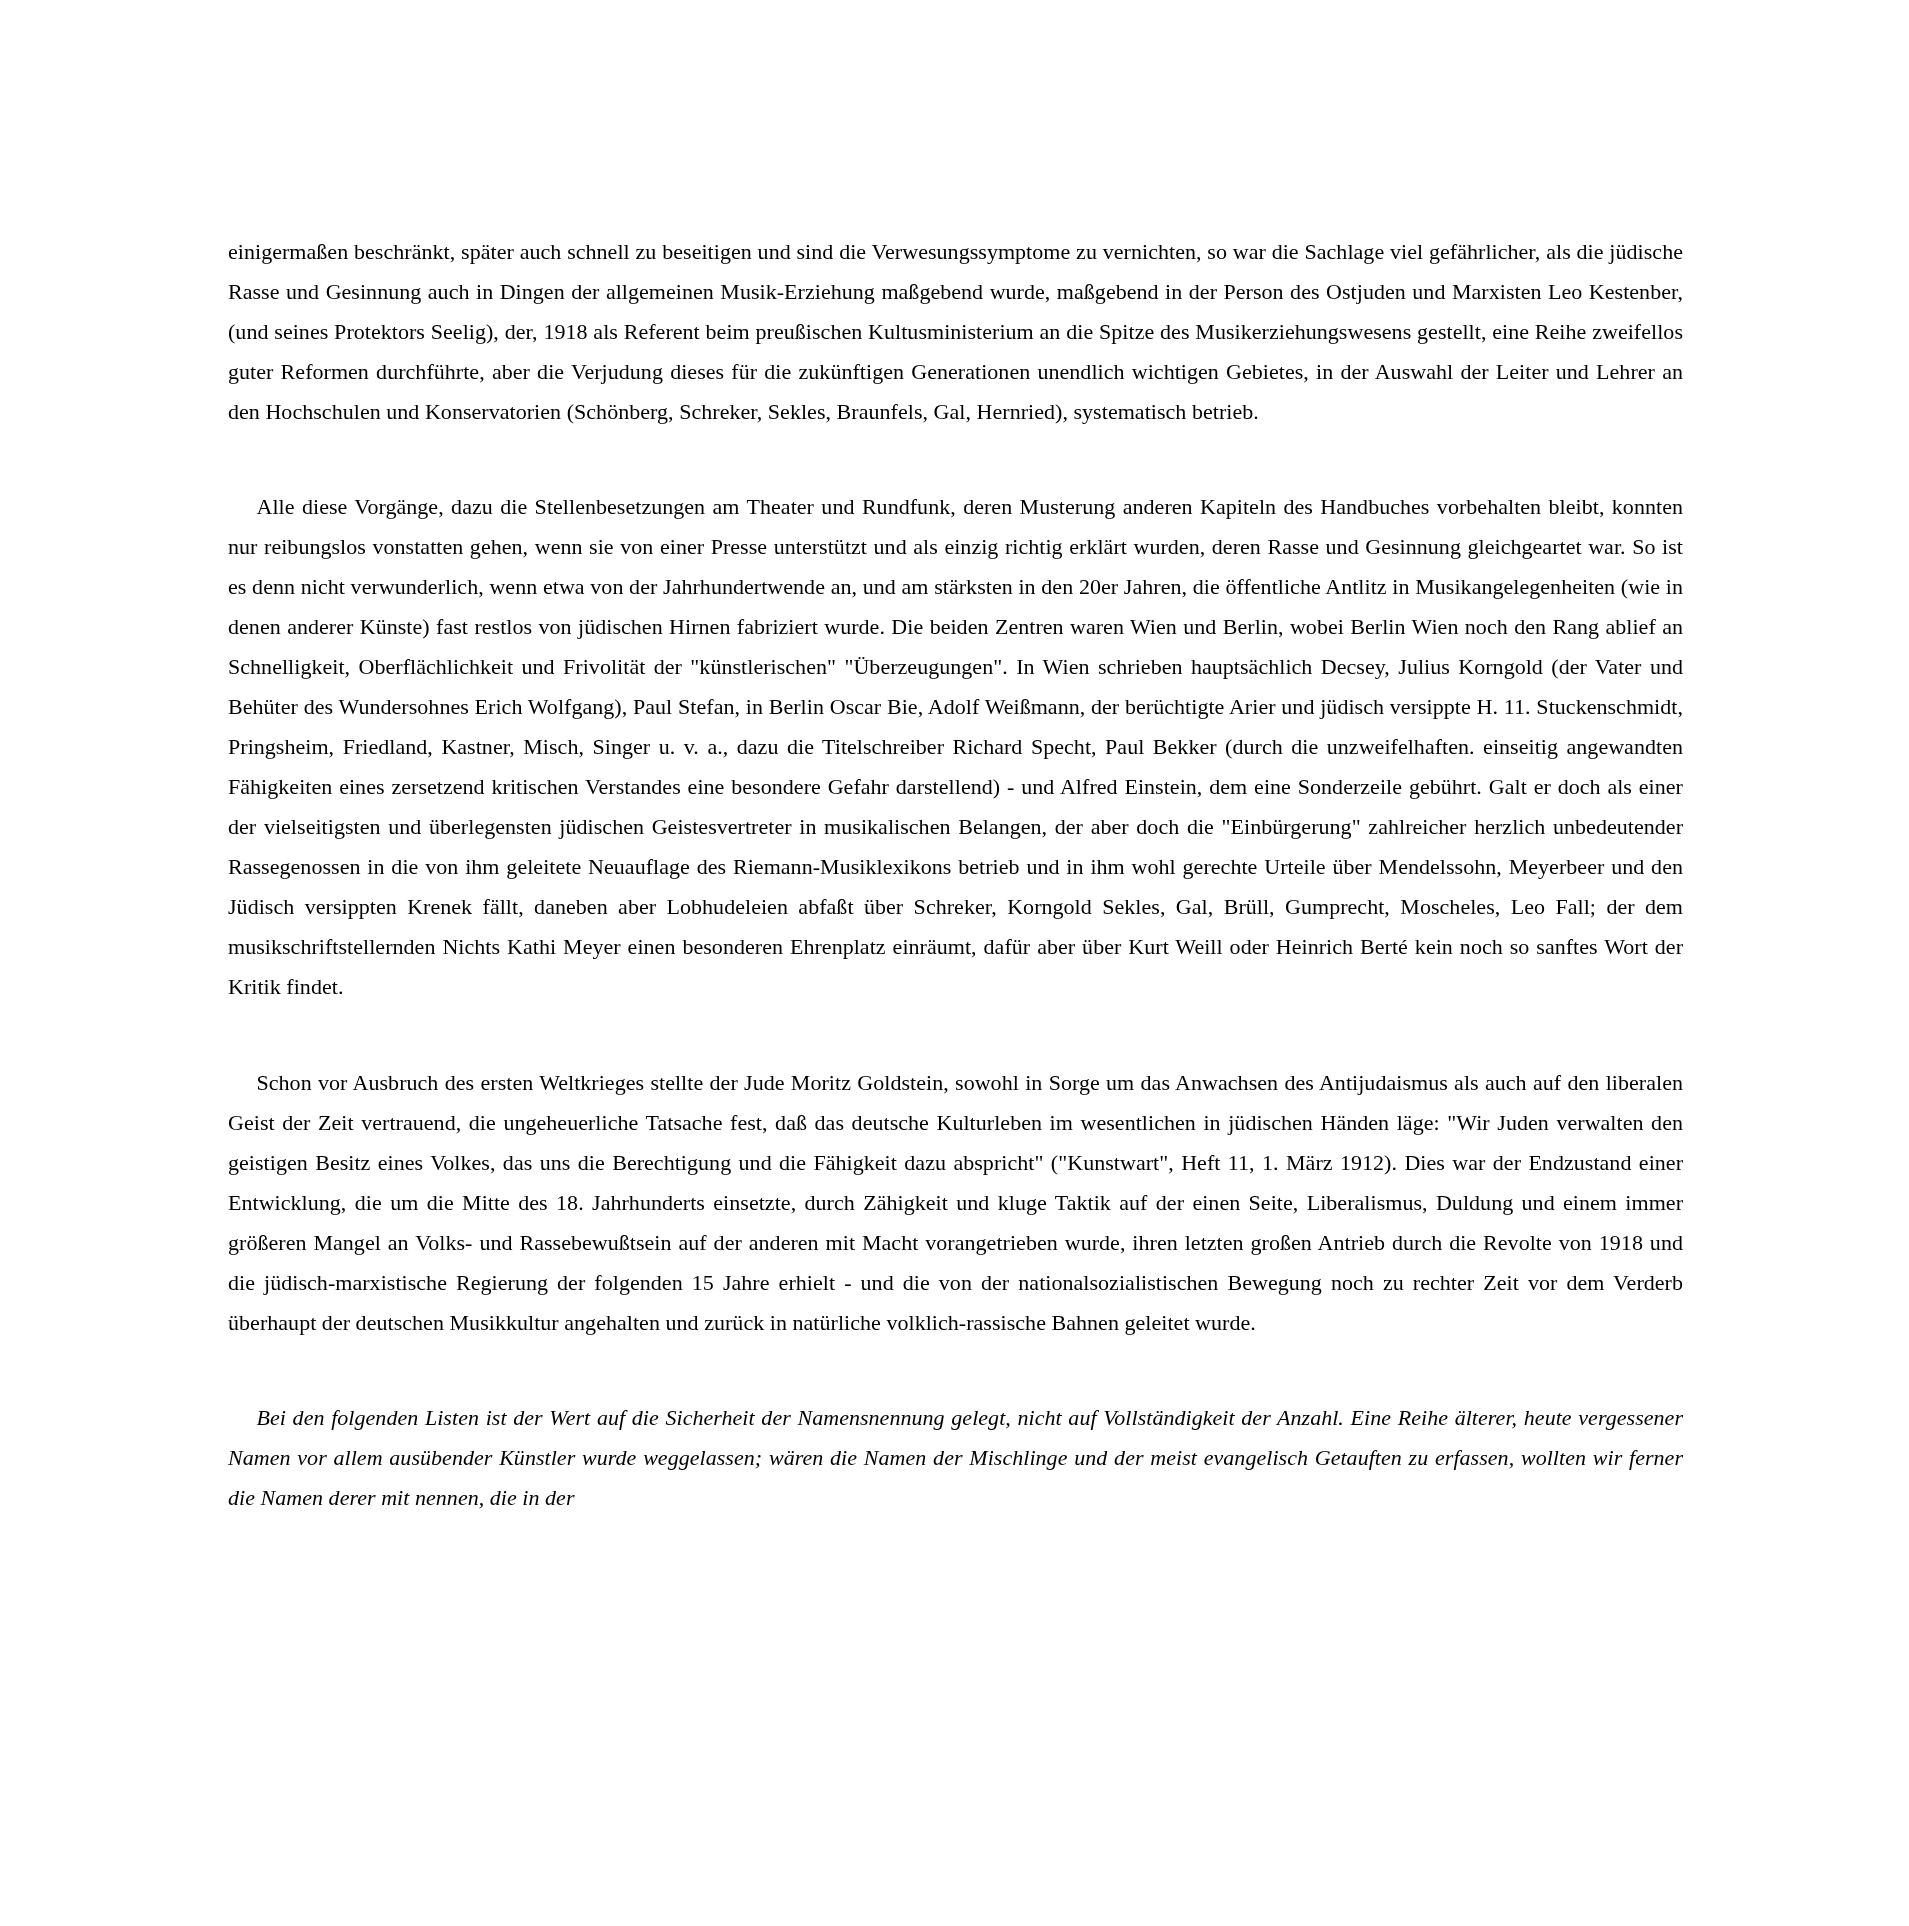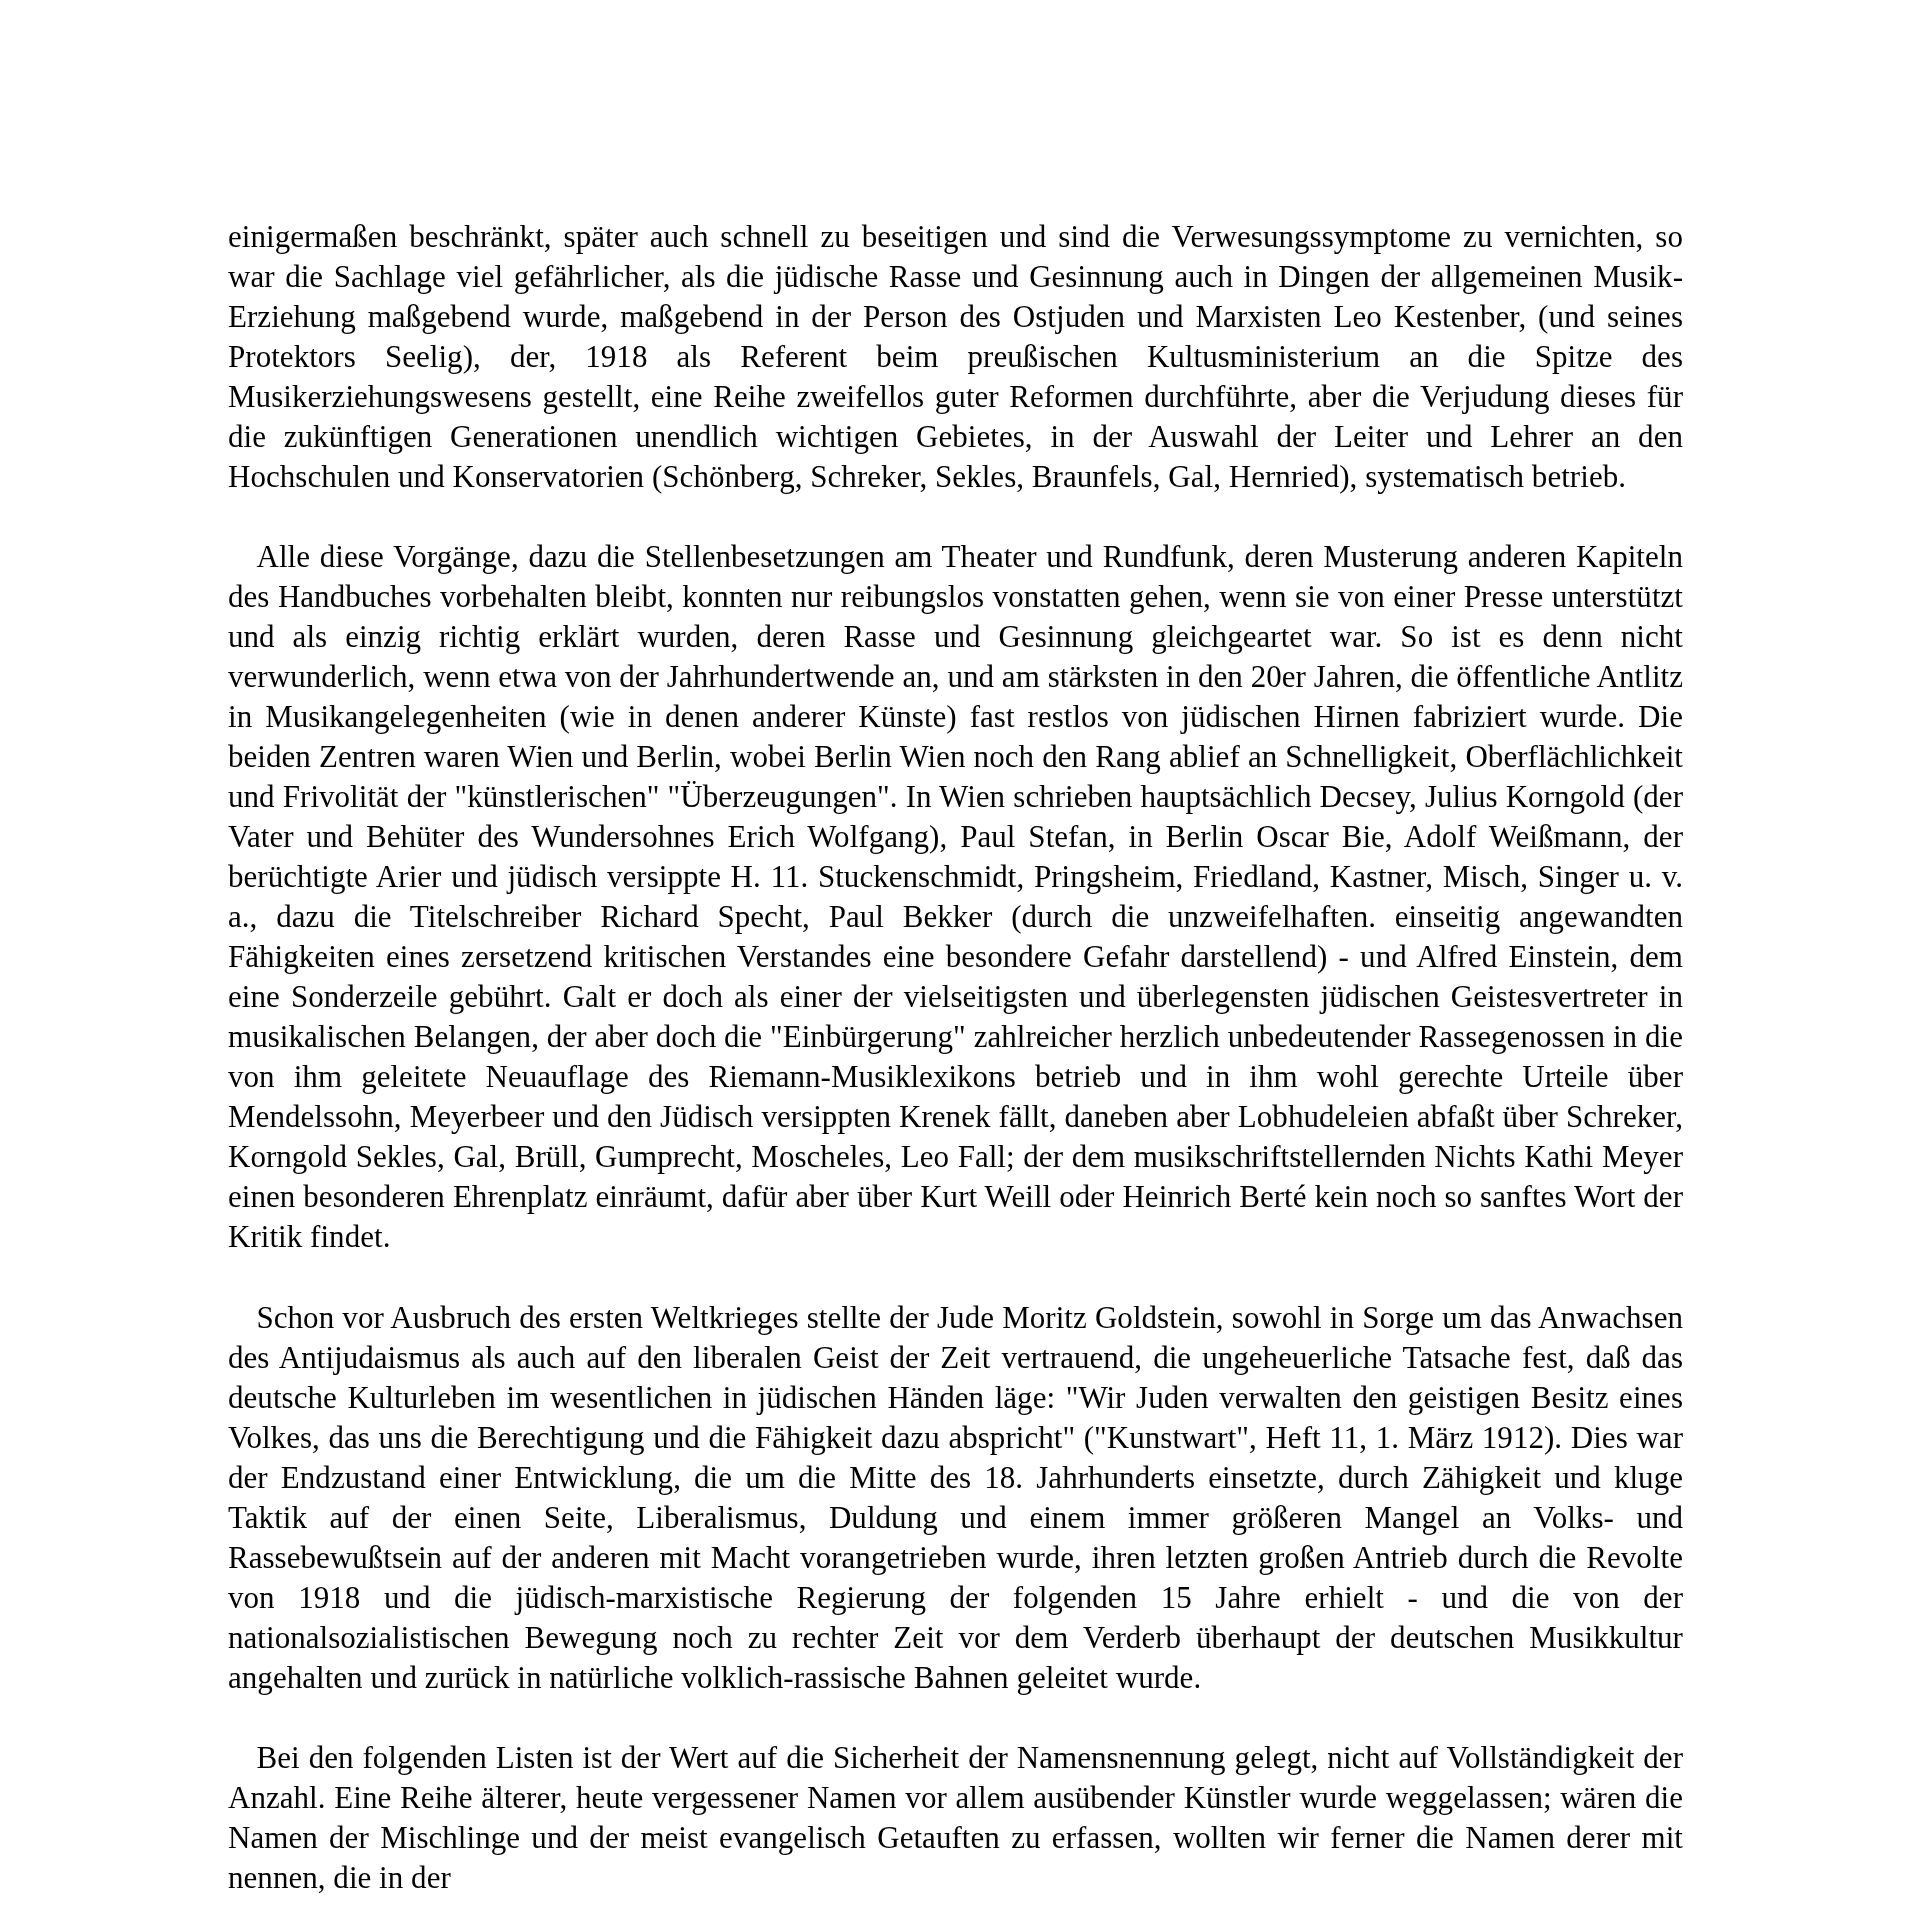--- a/index.html
+++ b/index.html
@@ -28,22 +28,22 @@
 
   
   .text-column {
     position: absolute;
     left: 228px;
     top: 216px;
     width: 1455px;
   }
 
   .para {
-    margin: 1px 0 0 0;
-    font-size: 31px;
+    margin: 16px 0 0 0;
+    font-size: 22px;
     line-height: 40px;
     text-align: justify;
     text-justify: inter-word;
     font-weight: 400;
     letter-spacing: 0.04px;
     word-spacing: 0px;
     -webkit-hyphens: none;
     hyphens: none;
   }
 
@@ -56,21 +56,21 @@
   .para.indented {
     text-indent: 28.5px;
   }
 
   
   .para-gap-1 { height: 39px; }
   .para-gap-2 { height: 40px; }
   .para-gap-3 { height: 39px; }
 
   
-  .para:last-child { text-align-last: auto; }
+  .para:last-child { text-align-last: auto; font-style: italic; }
 </style>
 </head>
 <body>
 
 <div class="page">
 
   <div class="text-column">
 
     <p class="para first">einigermaßen beschränkt, später auch schnell zu beseitigen und sind die Verwesungssymptome zu vernichten, so war die Sachlage viel gefährlicher, als die jüdische Rasse und Gesinnung auch in Dingen der allgemeinen Musik-Erziehung maßgebend wurde, maßgebend in der Person des Ostjuden und Marxisten Leo Kestenber, (und seines Protektors Seelig), der, 1918 als Referent beim preußischen Kultusministerium an die Spitze des Musikerziehungswesens gestellt, eine Reihe zweifellos guter Reformen durchführte, aber die Verjudung dieses für die zukünftigen Generationen unendlich wichtigen Gebietes, in der Auswahl der Leiter und Lehrer an den Hochschulen und Konservatorien (Schönberg, Schreker, Sekles, Braunfels, Gal, Hernried), systematisch betrieb.</p>
 

